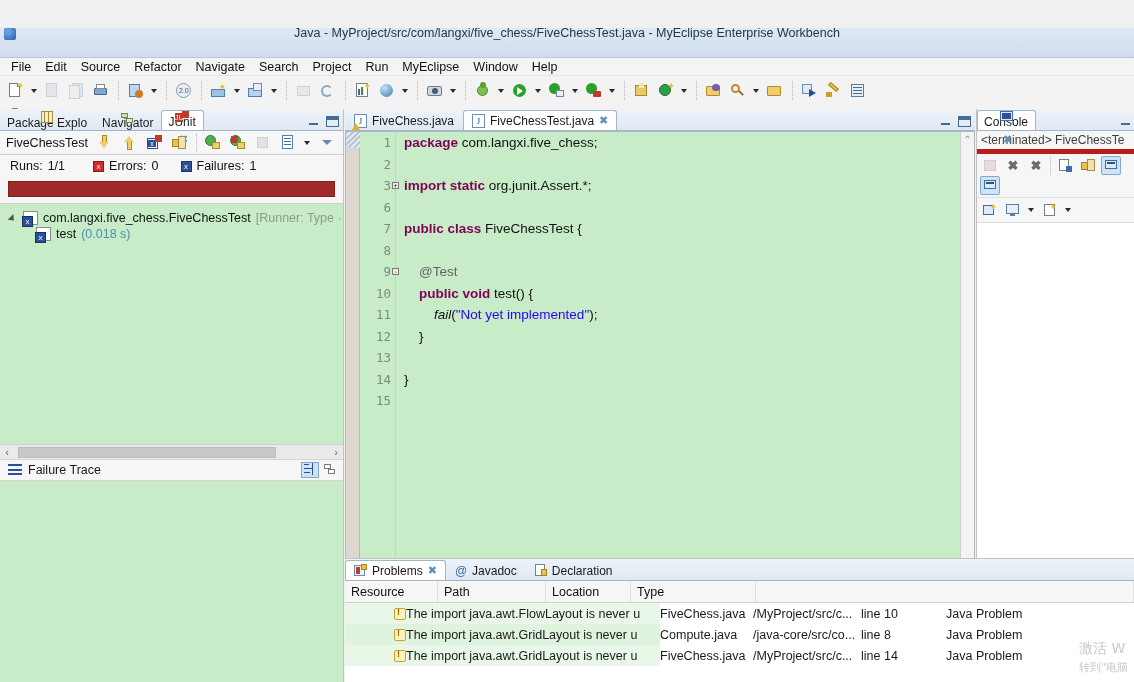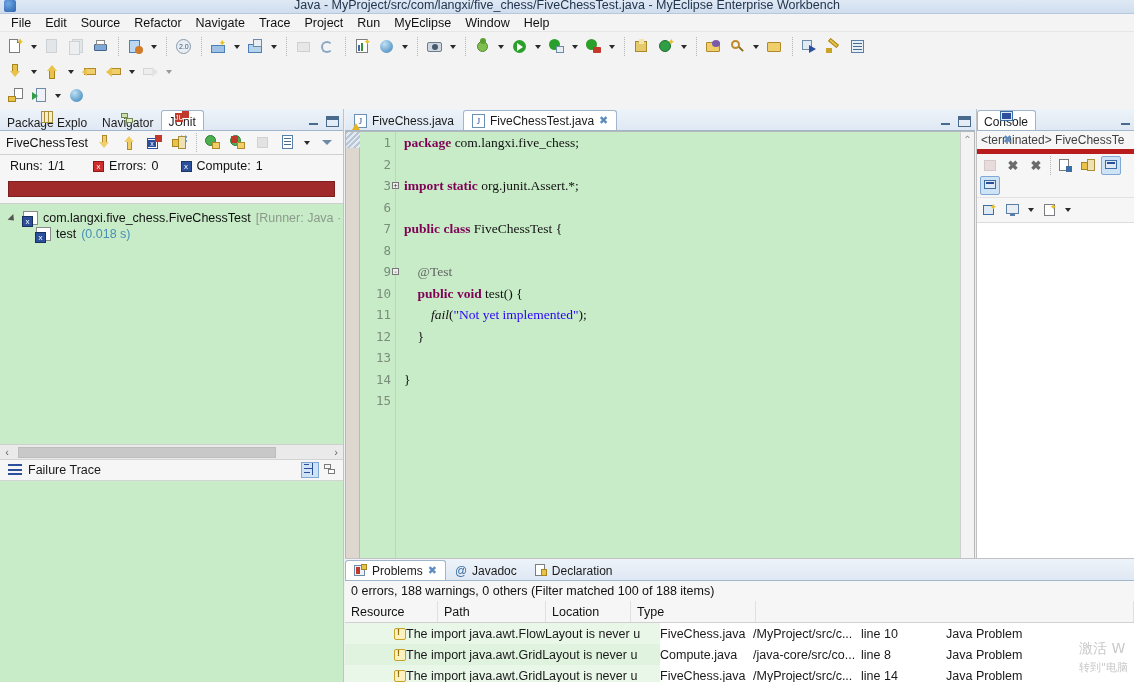--- a/index.html
+++ b/index.html
@@ -9,25 +9,26 @@
     overflow: hidden;
     font-family: "Liberation Sans", sans-serif;
     font-size: 12px;
     color: #1a1a1a;
     background: #f0f0f0;
   }
   #app { position: relative; width: 1134px; height: 682px; overflow: hidden; }
 
   
   .titlebar {
-    height: 14px; width: 100%;
+    height: 30px; width: 100%;
     background: linear-gradient(#dfe9f5, #cfddee);
     border-bottom: 1px solid #b8c8da;
     position: relative;
     overflow: hidden;
+    margin-top: 28px;
   }
   .titlebar .tb-text {
     position: absolute; left: 0; right: 0; top: -2px;
     text-align: center;
     font-size: 12.5px;
     color: #23354d;
     white-space: nowrap;
   }
   .titlebar .tb-icon {
     position: absolute; left: 4px; top: 0px;
@@ -284,21 +285,21 @@
     border-right:1px solid #bcd6bc;
     position:relative;
   }
   .gutter .ln { position:relative; }
   .gutter .fold {
     position:absolute; right:-8px; top:7px; width:7px; height:7px;
     border:1px solid #777; background:#eee; font-size:7px; line-height:6px; text-align:center; color:#333;
   }
   .code {
     flex:1 1 auto;
-    font-family:Liberation Serif, serif;
+    font-family:Liberation Sans, sans-serif;
     font-size:13.5px;
     line-height:21.5px;
     padding-left: 8px;
     color:#111;
     white-space:pre;
     overflow:hidden;
     position:relative;
   }
   .kw { color:#7f0055; font-weight:bold; }
   .str { color:#2a00ff; }
@@ -395,21 +396,21 @@
     <div class="tb-icon"></div>
     <div class="tb-text">Java - MyProject/src/com/langxi/five_chess/FiveChessTest.java - MyEclipse Enterprise Workbench</div>
   </div>
 
   <div class="menubar">
     <div class="menuitem">File</div>
     <div class="menuitem">Edit</div>
     <div class="menuitem">Source</div>
     <div class="menuitem">Refactor</div>
     <div class="menuitem">Navigate</div>
-    <div class="menuitem">Trace</div>
+    <div class="menuitem">Search</div>
     <div class="menuitem">Project</div>
     <div class="menuitem">Run</div>
     <div class="menuitem">MyEclipse</div>
     <div class="menuitem">Window</div>
     <div class="menuitem">Help</div>
   </div>
 
   <div class="toolbars">
 
     <div class="tbrow r1">
@@ -747,34 +748,34 @@
           <span class="lbl">Runs:</span>
           <span class="val">1/1</span>
         </div>
         <div class="cnt" style="margin-right:22px">
           <span class="badge-e">x</span>
           <span class="lbl">Errors:</span>
           <span class="val">0</span>
         </div>
         <div class="cnt">
           <span class="badge-f">x</span>
-          <span class="lbl">Compute:</span>
+          <span class="lbl">Failures:</span>
           <span class="val">1</span>
         </div>
       </div>
 
       <div class="progressbar"></div>
       <div class="divider-h"></div>
 
       <div class="junit-tree">
         <div class="tree-row">
           <span class="twisty"></span>
           <span class="ticon"></span>
           <span class="tree-label">com.langxi.five_chess.FiveChessTest</span>
-          <span class="tree-dim">[Runner: Java ·</span>
+          <span class="tree-dim">[Runner: Type ·</span>
         </div>
         <div class="tree-row child">
           <span class="ticon"></span>
           <span class="tree-label">test</span>
           <span class="tree-time">(0.018 s)</span>
         </div>
       </div>
 
       <div class="hscroll">
         <span class="lbtn">‹</span>
@@ -960,21 +961,20 @@
         </div>
         <div class="ptab">
           <span class="ic" style="width:12px;height:13px">
             <span class="sq" style="left:0;top:0;width:10px;height:12px;background:#fff;border:1px solid #7d7d7d"></span>
             <span class="sq" style="left:6px;top:5px;width:6px;height:7px;background:#e8c24a;border:1px solid #a8851a"></span>
           </span>
           <span>Declaration</span>
         </div>
       </div>
 
-      <div class="psummary">0 errors, 188 warnings, 0 others (Filter matched 100 of 188 items)</div>
 
       <div class="ptable">
         <div class="thead">
           <div class="th cr">
             <span>Resource</span>
           </div>
           <div class="th cp">
             <span>Path</span>
           </div>
           <div class="th cl">

